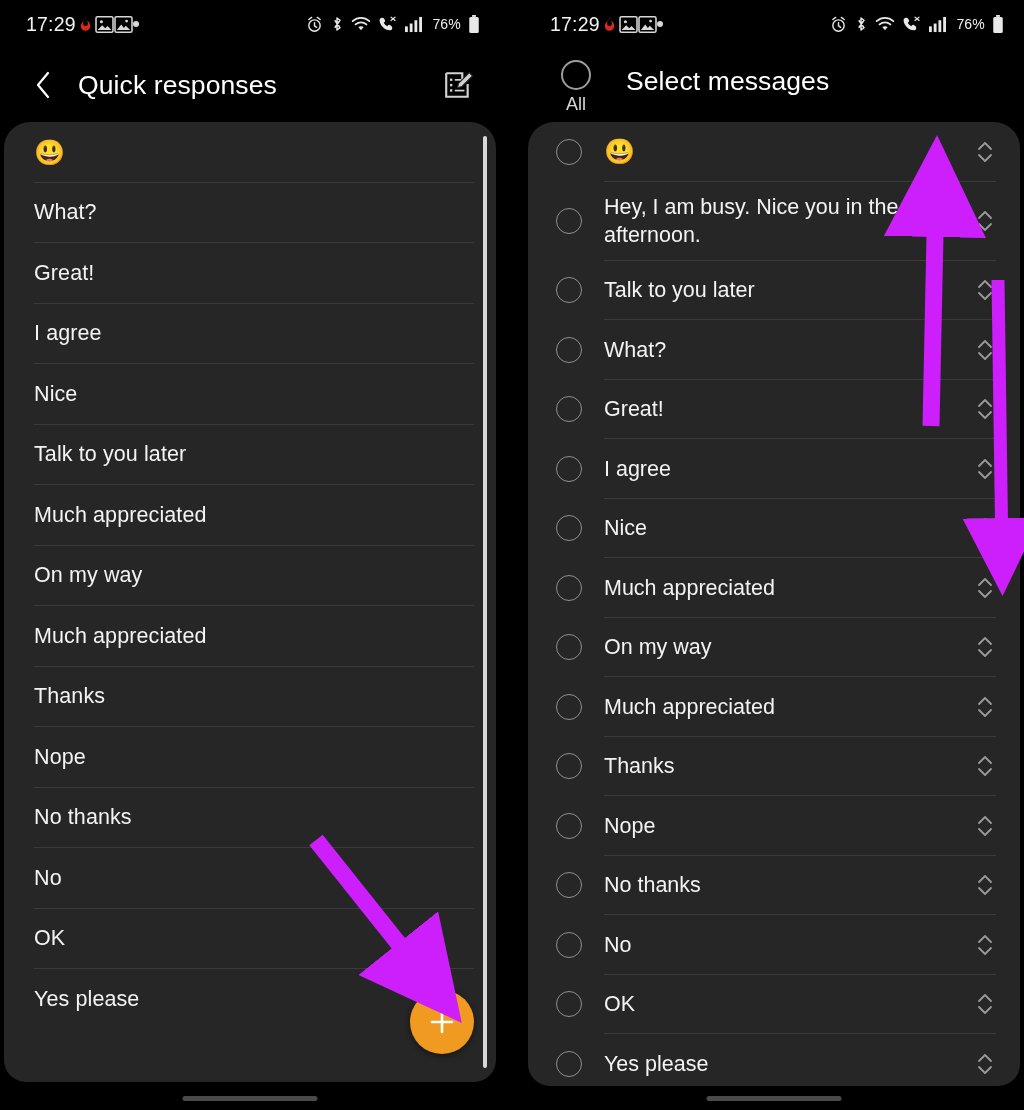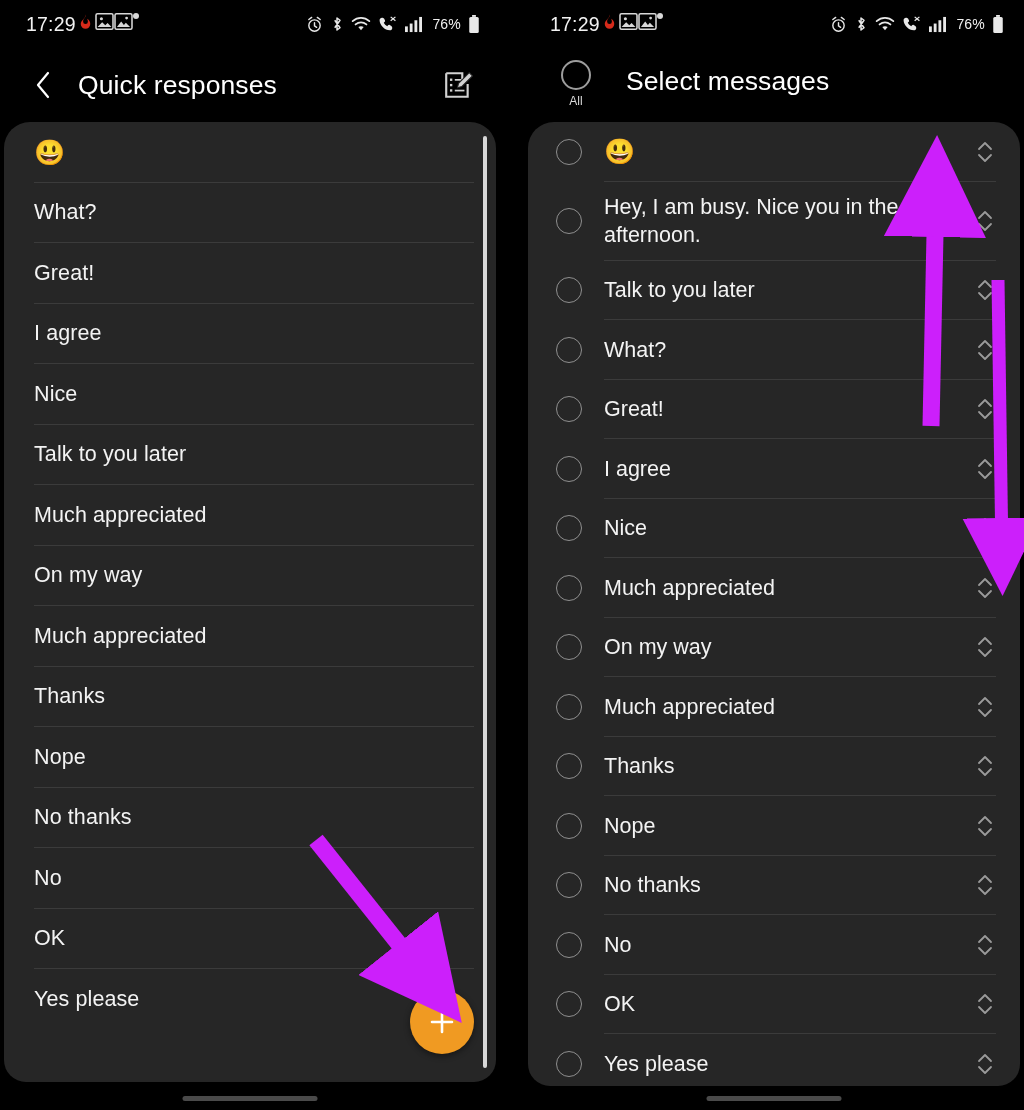--- a/index.html
+++ b/index.html
@@ -23,21 +23,21 @@
   
   .statusbar {
     height:48px;
     display:flex;
     align-items:center;
     padding:0 20px 0 26px;
     color:#e9e9e9;
     font-size:19px;
     letter-spacing:0.2px;
   }
-  .sb-left { display:flex; }
+  .sb-left { display:flex; align-items:center; }
   .sb-time { font-size:19.5px; color:#f2f2f2; }
   .sb-right {
     margin-left:auto;
     display:flex;
     align-items:center;
     gap:7px;
   }
   .sb-batt-text { font-size:14px; color:#f0f0f0; margin-left:2px; }
   .ico { display:inline-block; line-height:0; }
   .dot-ico {
@@ -77,21 +77,21 @@
     width:52px;
     display:flex; flex-direction:column; align-items:center;
     margin-top:6px;
     cursor:pointer;
   }
   .all-circle {
     width:30px; height:30px;
     border:2px solid #9d9d9d;
     border-radius:50%;
   }
-  .all-label { font-size:12px; color:#d9d9d9; margin-top:4px; }
+  .all-label { font-size:18px; color:#d9d9d9; margin-top:4px; }
 
   
   .panel {
     position:absolute;
     left:4px; right:4px;
     top:122px; bottom:28px;
     background:#262626;
     border-radius:26px 26px 22px 22px;
     overflow:hidden;
   }

